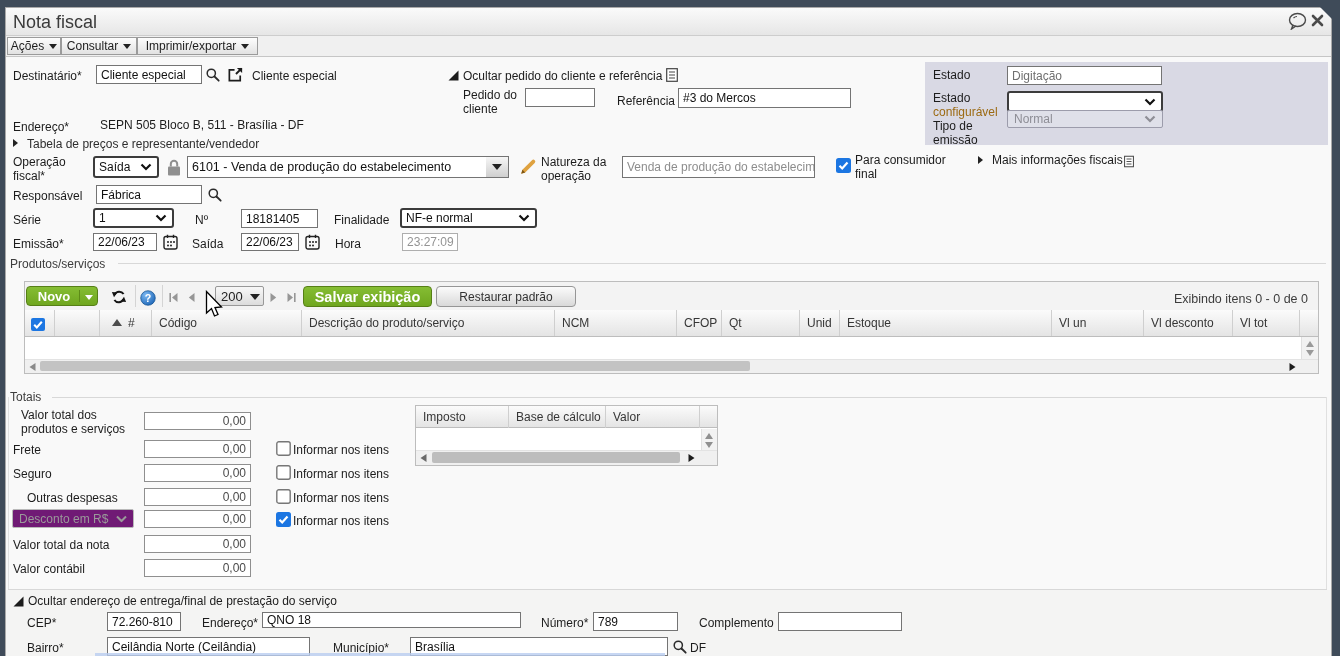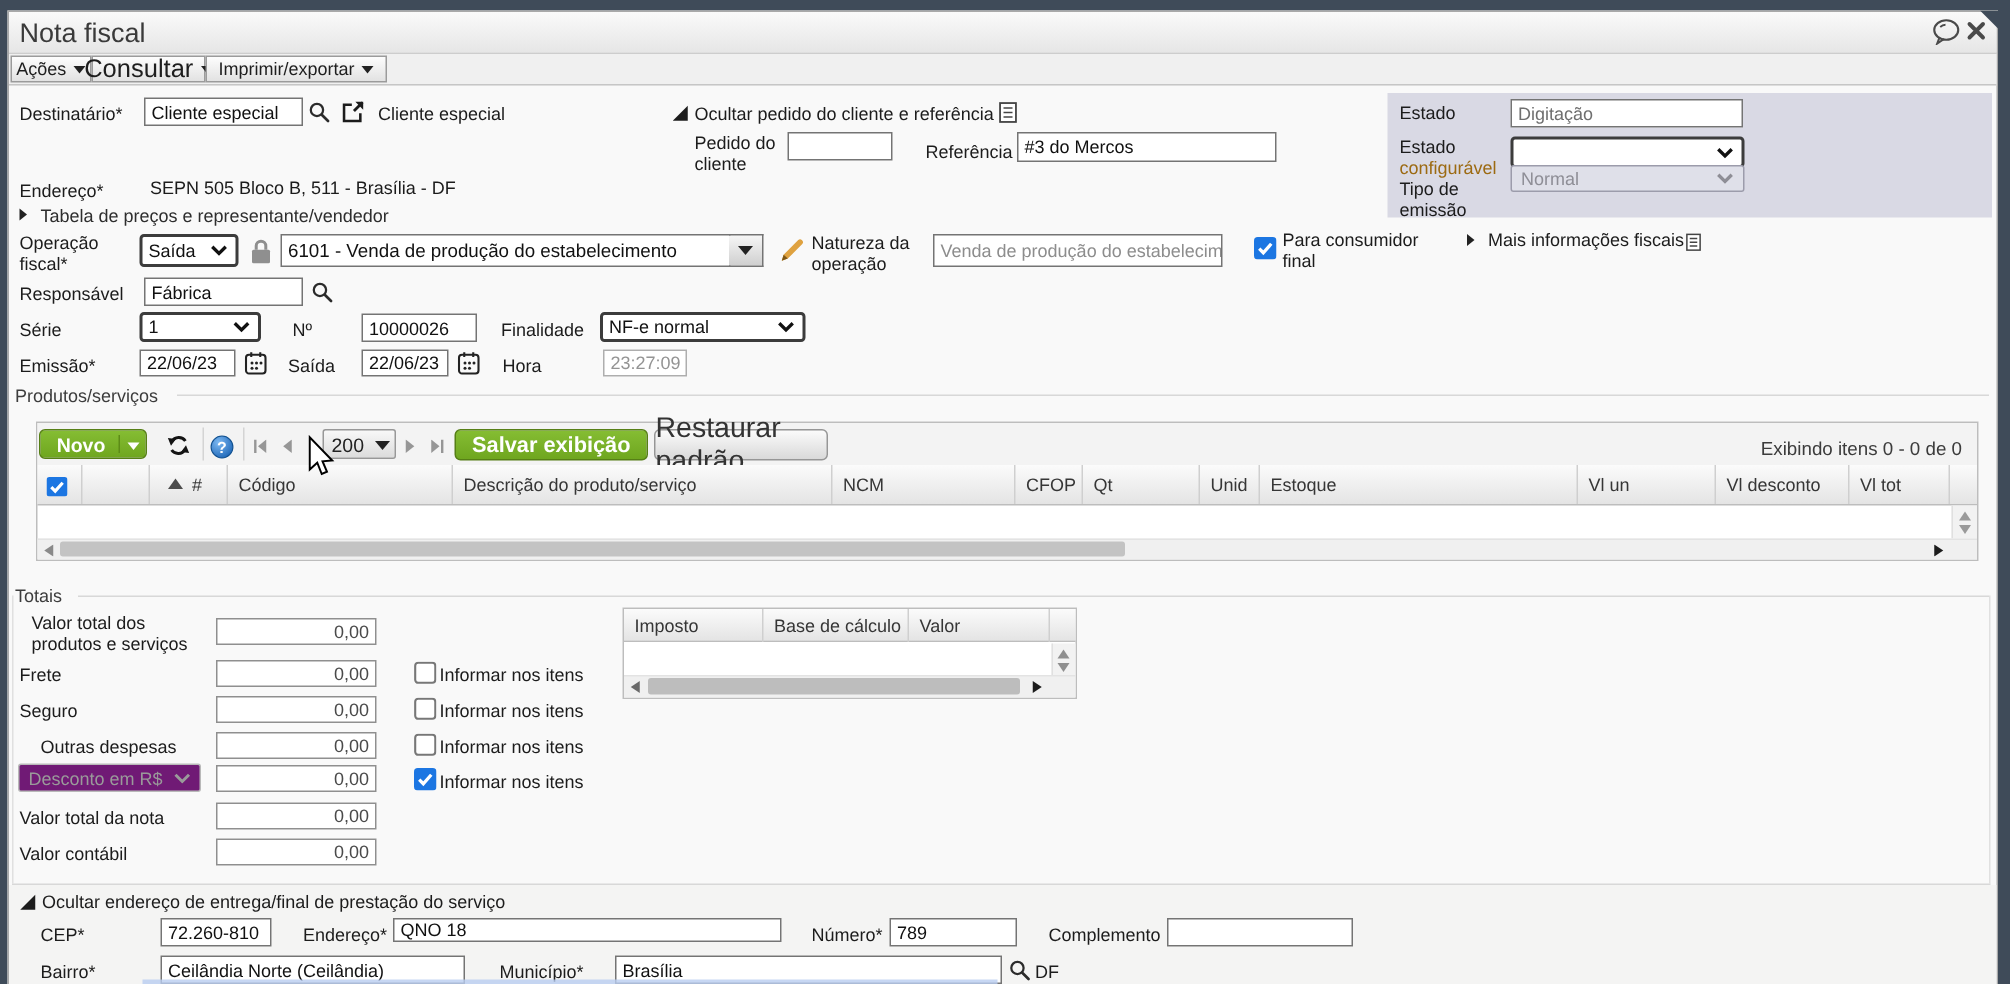--- a/index.html
+++ b/index.html
@@ -32,21 +32,21 @@
  <ellipse cx="10.5" cy="8" rx="8" ry="6.5" fill="none" stroke="#4a4a4a" stroke-width="1.4"></ellipse>
  <path d="M6 13 L4.5 17 L9 14" fill="none" stroke="#4a4a4a" stroke-width="1.4"></path>
  <path d="M6.5 6 Q8 4.5 10 4.5" fill="none" stroke="#4a4a4a" stroke-width="1.2"></path>
 </svg>
 <svg class="ab" style="left:1311px;top:14px" width="13" height="13" viewBox="0 0 13 13">
  <path d="M2 2 L11 11 M11 2 L2 11" stroke="#4a4a4a" stroke-width="2.6" stroke-linecap="round"></path>
 </svg>
 
 <div class="ab" style="left:6px;top:36px;width:1325px;height:21px;background:#f0f0f0;border-bottom:1px solid #c6c6c6"></div>
 <div class="ab" style="left:7px;top:37px;width:54px;height:18px;background:linear-gradient(#fdfdfd,#e2e2e2);border:1px solid #9b9b9b;font-size:12px;color:#1e1e1e;display:flex;align-items:center;justify-content:center;gap:5px">Ações<span style="width:0;height:0;border-top:5px solid #222;border-left:4px solid transparent;border-right:4px solid transparent"></span></div>
-<div class="ab" style="left:61px;top:37px;width:76px;height:18px;background:linear-gradient(#fdfdfd,#e2e2e2);border:1px solid #9b9b9b;font-size:17px;color:#1e1e1e;display:flex;align-items:center;justify-content:center;gap:5px">Consultar<span style="width:0;height:0;border-top:5px solid #222;border-left:4px solid transparent;border-right:4px solid transparent"></span></div>
+<div class="ab" style="left:61px;top:37px;width:76px;height:18px;background:linear-gradient(#fdfdfd,#e2e2e2);border:1px solid #9b9b9b;font-size:12px;color:#1e1e1e;display:flex;align-items:center;justify-content:center;gap:5px">Consultar<span style="width:0;height:0;border-top:5px solid #222;border-left:4px solid transparent;border-right:4px solid transparent"></span></div>
 <div class="ab" style="left:137px;top:37px;width:121px;height:18px;background:linear-gradient(#fdfdfd,#e2e2e2);border:1px solid #9b9b9b;font-size:12px;color:#1e1e1e;display:flex;align-items:center;justify-content:center;gap:5px">Imprimir/exportar<span style="width:0;height:0;border-top:5px solid #222;border-left:4px solid transparent;border-right:4px solid transparent"></span></div>
 
 <div class="lbl" style="left:13px;top:69px">Destinatário*</div>
 <div class="inp" style="left:96px;top:65px;width:106px;height:19px">Cliente especial</div>
 <svg class="ab" style="left:206px;top:68px" width="14" height="14" viewBox="0 0 14 14">
     <circle cx="5.3" cy="5.3" r="4.1" fill="none" stroke="#2b2b2b" stroke-width="1.5"></circle>
     <path d="M8.5 8.5 L12.7 12.7" stroke="#2b2b2b" stroke-width="1.8" stroke-linecap="round"></path>
   </svg>
 <svg class="ab" style="left:227px;top:66px" width="17" height="17" viewBox="0 0 18 18">
     <path d="M14 10 L14 15.5 L2.5 15.5 L2.5 4 L8 4" fill="none" stroke="#1c1c1c" stroke-width="1.8"></path>
@@ -122,21 +122,21 @@
 <svg class="ab" style="left:208px;top:188px" width="14" height="14" viewBox="0 0 14 14">
     <circle cx="5.3" cy="5.3" r="4.1" fill="none" stroke="#2b2b2b" stroke-width="1.5"></circle>
     <path d="M8.5 8.5 L12.7 12.7" stroke="#2b2b2b" stroke-width="1.8" stroke-linecap="round"></path>
   </svg>
 
 <div class="lbl" style="left:13px;top:213px">Série</div>
 <div class="sel" style="left:93px;top:208px;width:81px;height:20px">1<svg width="12" height="8" viewBox="0 0 12 8">
       <path d="M1.5 1.5 L6 6 L10.5 1.5" fill="none" stroke="#111" stroke-width="2.2"></path>
     </svg></div>
 <div class="lbl" style="left:195px;top:213px">Nº</div>
-<div class="inp" style="left:241px;top:209px;width:77px;height:19px">10000026</div>
+<div class="inp" style="left:241px;top:209px;width:77px;height:19px">18181405</div>
 <div class="lbl" style="left:334px;top:213px">Finalidade</div>
 <div class="sel" style="left:400px;top:208px;width:137px;height:20px">NF-e normal<svg width="12" height="8" viewBox="0 0 12 8">
       <path d="M1.5 1.5 L6 6 L10.5 1.5" fill="none" stroke="#111" stroke-width="2.2"></path>
     </svg></div>
 
 <div class="lbl" style="left:13px;top:237px">Emissão*</div>
 <div class="inp" style="left:93px;top:233px;width:64px;height:18px">22/06/23</div>
 <svg class="ab" style="left:163px;top:234px" width="15" height="16" viewBox="0 0 15 16">
     <rect x="1" y="2.5" width="13" height="12.5" rx="2" fill="none" stroke="#222" stroke-width="1.4"></rect>
     <path d="M4.5 0.8 V4 M10.5 0.8 V4" stroke="#222" stroke-width="1.4"></path>
@@ -199,21 +199,21 @@
 <div class="ab" style="left:215px;top:286px;width:49px;height:20px;background:linear-gradient(#f8f8f8,#dcdcdc);border:1px solid #989898;border-radius:2px;font-size:13px;color:#222;display:flex;align-items:center;padding-left:5px">200</div>
 <span class="ab" style="left:250px;top:294px;width:0;height:0;border-top:6px solid #222;border-left:5px solid transparent;border-right:5px solid transparent"></span>
 <svg class="ab" style="left:270px;top:293px" width="7" height="9" viewBox="0 0 7 9">
     <path d="M0.5 0 L6.2 4.5 L0.5 9 Z" fill="#969696"></path>
   </svg>
 <svg class="ab" style="left:287px;top:293px" width="9" height="9" viewBox="0 0 9 9">
     <path d="M7.8 0 V9" stroke="#969696" stroke-width="1.6"></path>
     <path d="M0.5 0 L6 4.5 L0.5 9 Z" fill="#969696"></path>
   </svg>
 <div class="gbtn" style="left:303px;top:286px;width:129px;height:21px;font-size:14.5px">Salvar exibição</div>
-<div class="wbtn" style="left:436px;top:286px;width:116px;height:21px;font-size:19px">Restaurar padrão</div>
+<div class="wbtn" style="left:436px;top:286px;width:140px;height:21px;font-size:12px">Restaurar padrão</div>
 <div class="ab" style="right:32px;top:292px;font-size:12.5px;color:#3c3c3c">Exibindo itens 0 - 0 de 0</div>
 
 <div class="ab" style="left:25px;top:310px;width:1293px;height:27px;background:linear-gradient(#fbfbfb,#e4e4e4);border-bottom:1px solid #bdbdbd"></div>
 <div class="hdrcell" style="left:25px;top:310px;width:30px;height:26px"></div>
 <svg class="ab" style="left:31px;top:318px" width="14" height="13" viewBox="0 0 14 13">
     <rect width="14" height="13" rx="2" fill="#1c76e2"></rect>
     <path d="M3.2 6.8 L5.8 9.4 L10.8 3.8" fill="none" stroke="#fff" stroke-width="2.1"></path>
   </svg>
 <div class="hdrcell" style="left:55px;top:310px;width:45px;height:26px"></div>
 <div class="hdrcell" style="left:100px;top:310px;width:52px;height:26px"><span style="display:inline-block;width:0;height:0;border-bottom:7px solid #4c4c4c;border-left:5px solid transparent;border-right:5px solid transparent;margin:0 6px 1px 5px"></span>#</div>

